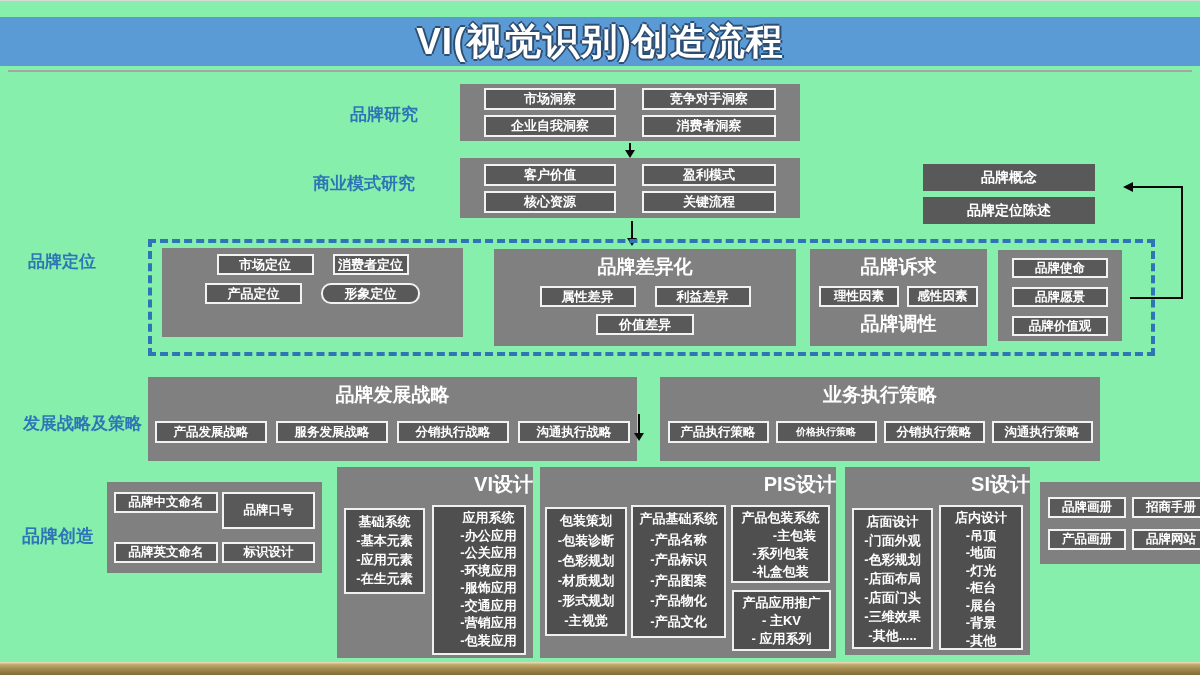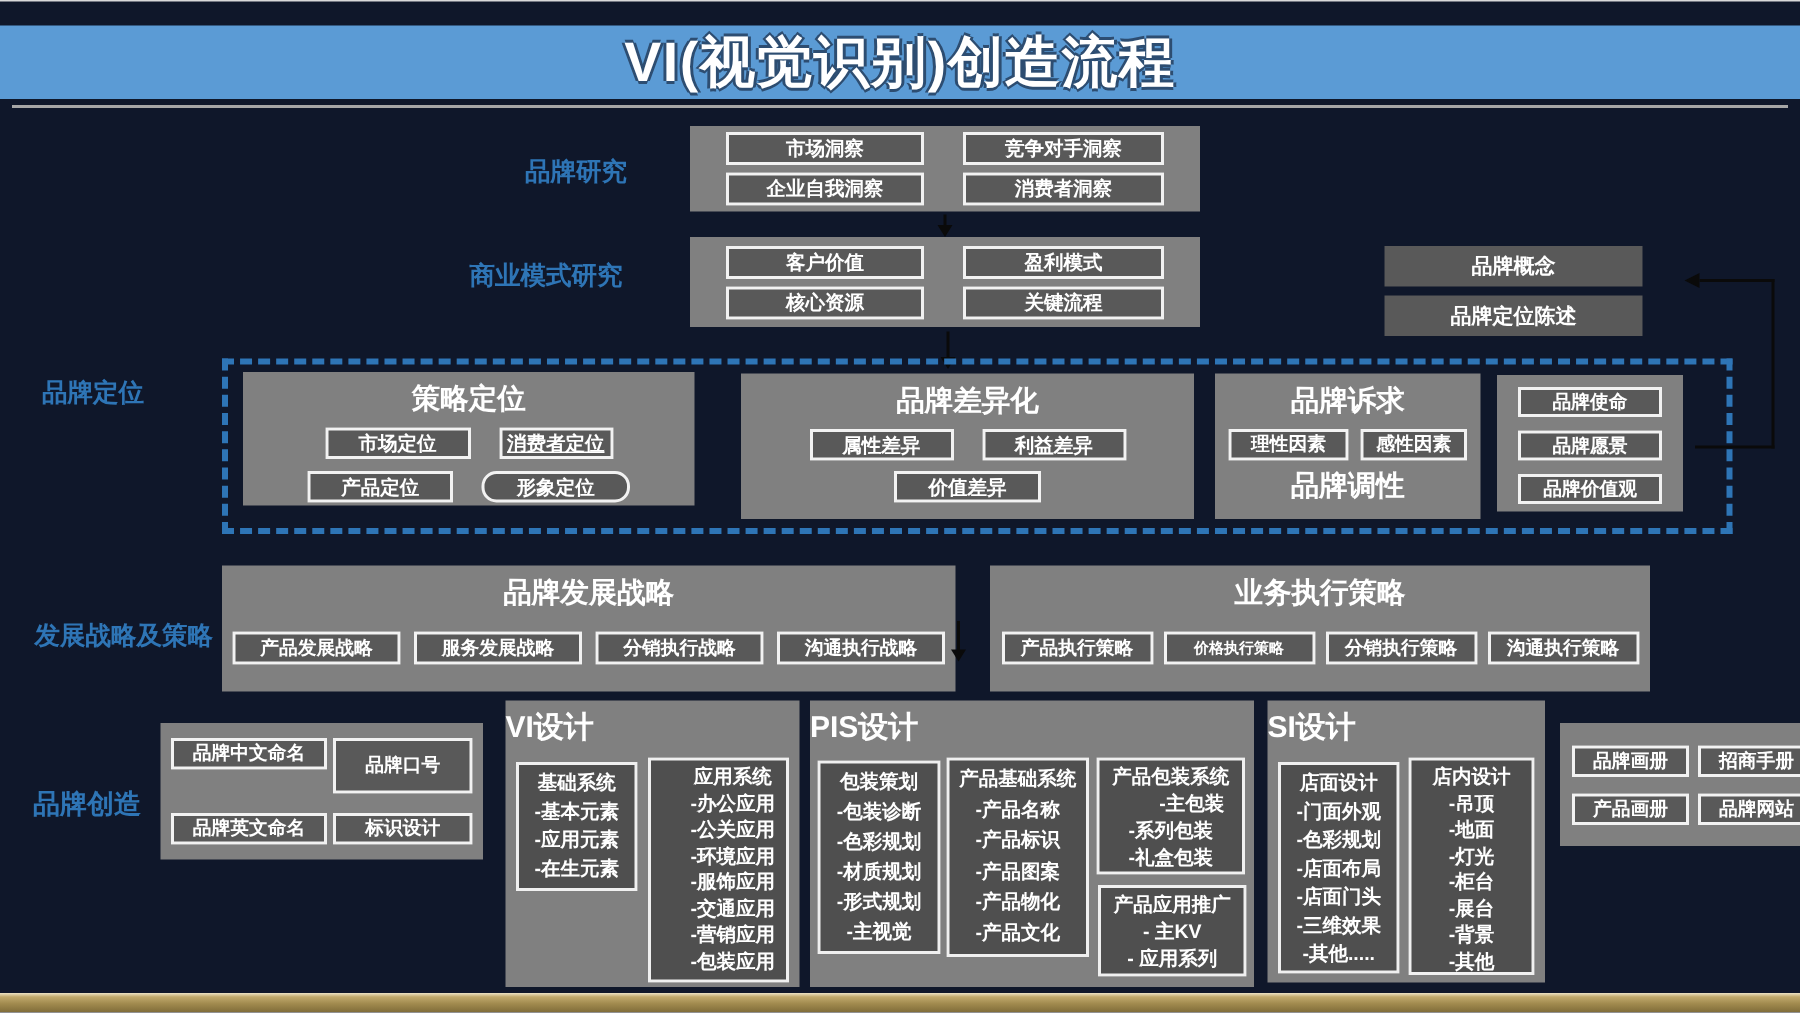--- a/index.html
+++ b/index.html
@@ -1,16 +1,16 @@
 <!DOCTYPE html>
 <html><head>
 <meta charset="utf-8">
 <style>
   html,body{margin:0;padding:0;background:#fff;}
-  .canvas{position:relative;width:1200px;height:675px;background:#0f172a;overflow:hidden;
+  .canvas{position:relative;width:1200px;height:675px;background:#86efac;overflow:hidden;
           font-family:"Liberation Sans","DejaVu Sans",sans-serif;}
   .topline{position:absolute;left:0;top:0;width:100%;height:1px;background:#d9d9d9;}
   .banner{position:absolute;left:0;top:17px;width:100%;height:49px;background:#5b9bd5;
           display:flex;align-items:center;justify-content:center;}
   .banner-text{color:#ffffff;font-size:37px;font-weight:bold;letter-spacing:1px;
           text-shadow:-2px 0 0 #2d4d71,2px 0 0 #2d4d71,0 -2px 0 #2d4d71,0 2px 0 #2d4d71;}
   .divider{position:absolute;left:8px;top:70px;width:1184px;height:2px;background:#a6a6a6;}
   .blue-label{position:absolute;color:#2e75b6;font-weight:bold;font-size:17px;white-space:nowrap;}
   .gc{position:absolute;background:#808080;box-sizing:border-box;}
   .db{background:#595959;border:2px solid #f2f2f2;color:#fff;font-weight:bold;font-size:13px;
@@ -22,21 +22,21 @@
   .gc-title{color:#fff;font-weight:bold;font-size:19px;text-align:center;margin-top:5px;white-space:nowrap;}
   .dashed-frame{position:absolute;left:148px;top:239px;width:1007px;height:117px;
          border:4px dashed #2e75b6;box-sizing:border-box;}
   .row-c{display:flex;justify-content:center;gap:19px;margin-top:6px;}
   .row-c .db{height:21px;}
   .mission{display:flex;flex-direction:column;align-items:center;gap:9px;padding-top:8px;}
   .mission .db{width:96px;height:20px;font-size:12.5px;}
   .lb{position:absolute;background:#4f4f4f;border:2px solid #f0f0f0;color:#fff;font-weight:bold;
       font-size:13px;text-align:center;box-sizing:border-box;padding-top:2px;overflow:hidden;}
   .lb div{white-space:nowrap;}
-  .big-title{position:absolute;left:0;top:4px;width:100%;text-align:left;color:#fff;
+  .big-title{position:absolute;left:0;top:4px;width:100%;text-align:right;color:#fff;
       font-weight:bold;font-size:20px;}
   .line-v{position:absolute;width:2px;background:#0a0a0a;}
   .line-h{position:absolute;height:2px;background:#0a0a0a;}
   .head-down{position:absolute;width:0;height:0;border-left:5px solid transparent;
       border-right:5px solid transparent;border-top:8px solid #0a0a0a;}
   .head-left{position:absolute;width:0;height:0;border-top:5px solid transparent;
       border-bottom:5px solid transparent;border-right:10px solid #0a0a0a;}
   .bottom-bar{position:absolute;left:0;top:662px;width:100%;height:13px;
       background:linear-gradient(to bottom,#ece2c4 0%,#c0a96c 20%,#a18a4e 55%,#7f6c39 100%);}
 </style>
@@ -73,21 +73,20 @@
   <div class="db plain" style="position:absolute;left:923px;top:164px;width:172px;height:27px;font-size:14px;">品牌概念</div>
   <div class="db plain" style="position:absolute;left:923px;top:197px;width:172px;height:27px;font-size:14px;">品牌定位陈述</div>
 
   <div class="line-v" style="left:631px;top:221px;height:18px;"></div>
   <div class="head-down" style="left:627px;top:238px;"></div>
 
   <div class="dashed-frame"></div>
   <div class="blue-label" style="left:28px;top:250px;">品牌定位</div>
 
   <div class="gc" style="left:162px;top:248px;width:301px;height:89px;">
-    <div class="gc-title">策略定位</div>
     <div class="row-c">
       <div class="db" style="width:97px;">市场定位</div>
       <div class="db" style="width:76px;text-decoration:underline;">消费者定位</div>
     </div>
     <div class="row-c" style="margin-top:8px;">
       <div class="db" style="width:97px;">产品定位</div>
       <div class="db" style="width:99px;border-radius:10px;">形象定位</div>
     </div>
   </div>
 

